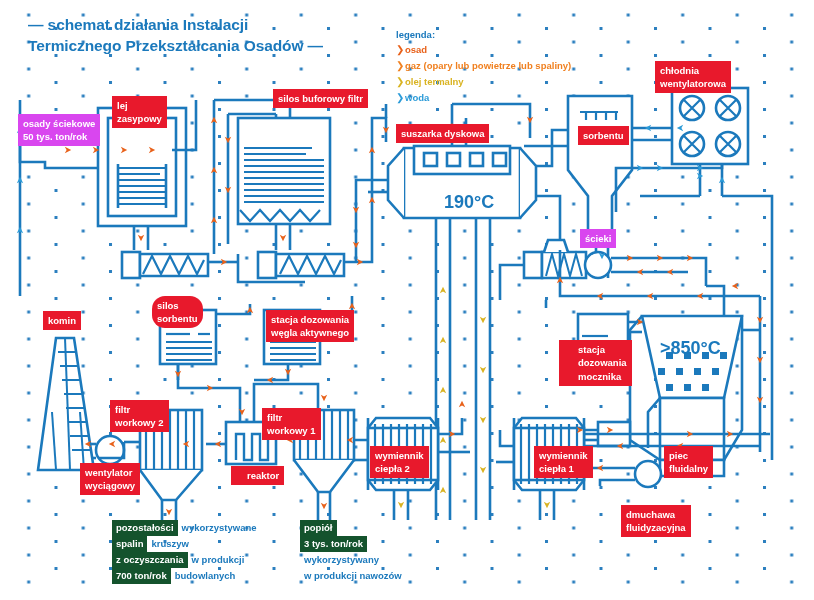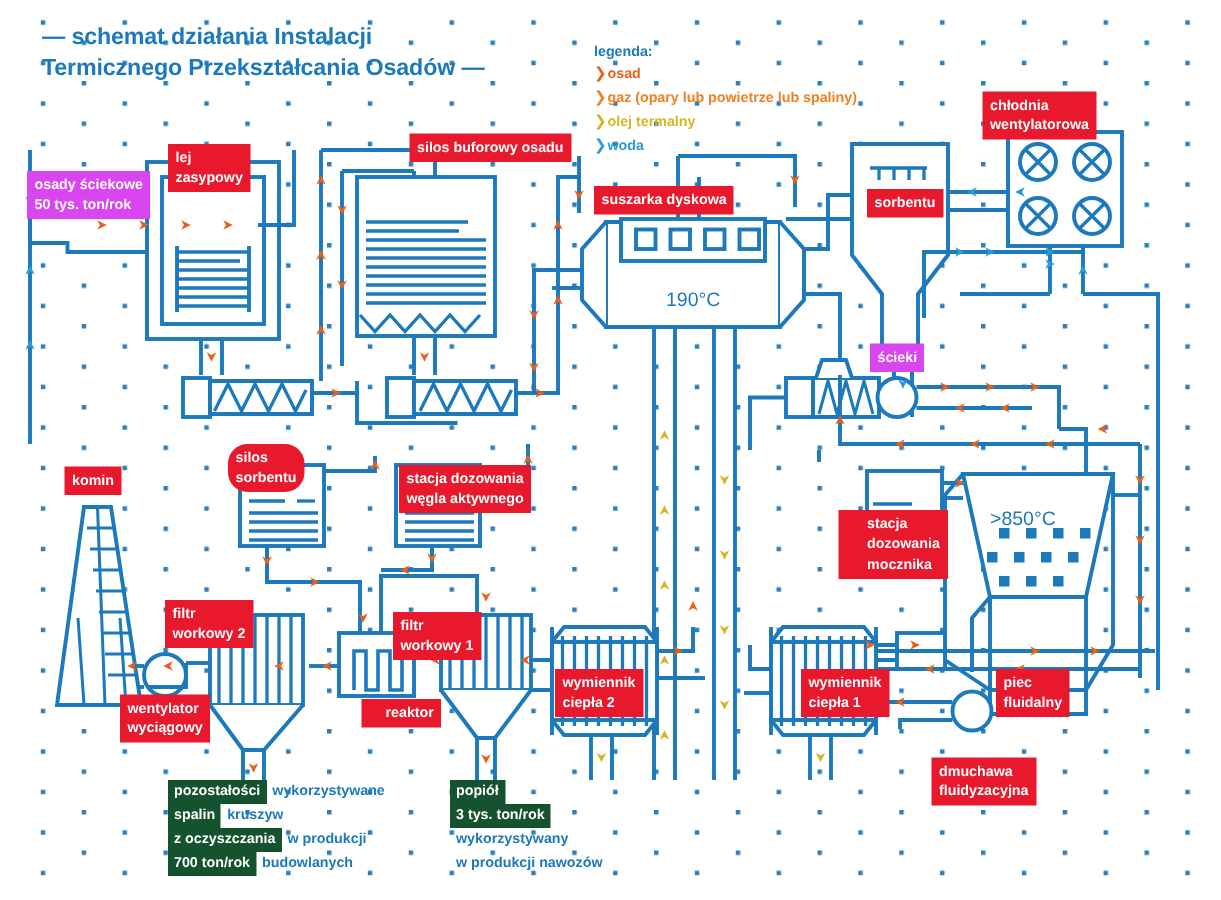--- a/index.html
+++ b/index.html
@@ -29,21 +29,21 @@
     position:absolute;background:#E8192C;color:#ffffff;
     font-size:9.5px;font-weight:bold;line-height:13.5px;
     padding:2.5px 5px;white-space:pre;z-index:40;
   }
   .tagB{
     position:absolute;background:#d946ef;color:#ffffff;
     font-size:9.5px;font-weight:bold;line-height:13.5px;
     padding:2.5px 5px;white-space:pre;z-index:40;
   }
   .tempT{
-    position:absolute;color:#1B79BC;font-size:13px;font-weight:normal;z-index:30;
+    position:absolute;color:#1B79BC;font-size:18px;font-weight:bold;z-index:30;
   }
   .mixbox{position:absolute;z-index:40;}
   .mixbox .hl{background:#14532d;color:#fff;padding:1px 4px;display:inline-block;
     font-size:9.5px;font-weight:bold;line-height:14px;}
   .mixbox .pl{color:#1B79BC;padding:1px 4px;display:inline-block;
     font-size:9.5px;font-weight:bold;line-height:14px;}
   .mixrow{height:16px;white-space:nowrap;}
 </style>
 </head>
 <body>
@@ -509,38 +509,38 @@
     <span class="lg-chev">❯</span><span>olej termalny</span>
   </div>
   <div class="lg-item" style="top:92px;color:#2B9BD8;">
     <span class="lg-chev">❯</span><span>woda</span>
   </div>
 
   <div class="tagB" style="left:18px;top:114px;">osady ściekowe
 50 tys. ton/rok</div>
   <div class="tagR" style="left:112px;top:96px;">lej
 zasypowy</div>
-  <div class="tagR" style="left:273px;top:89px;">silos buforowy osadu</div>
+  <div class="tagR" style="left:273px;top:89px;">silos buforowy filtr</div>
   <div class="tagR" style="left:396px;top:124px;">suszarka dyskowa</div>
   <div class="tempT" style="left:444px;top:192px;">190°C</div>
   <div class="tagR" style="left:578px;top:126px;">sorbentu</div>
   <div class="tagR" style="left:655px;top:61px;">chłodnia
 wentylatorowa</div>
   <div class="tagB" style="left:580px;top:229px;">ścieki</div>
 
   <div class="tagR" style="left:43px;top:311px;">komin</div>
   <div class="tagR" style="left:152px;top:296px;border-radius:13px;">silos
 sorbentu</div>
   <div class="tagR" style="left:266px;top:310px;">stacja dozowania
 węgla aktywnego</div>
   <div class="tagR" style="left:110px;top:400px;">filtr
 workowy 2</div>
   <div class="tagR" style="left:262px;top:408px;">filtr
 workowy 1</div>
-  <div class="tagR" style="left:241px;top:466px;padding-left:16px;">reaktor</div>
+  <div class="tagR" style="left:231px;top:466px;padding-left:16px;">reaktor</div>
   <div class="tagR" style="left:80px;top:463px;">wentylator
 wyciągowy</div>
   <div class="tagR" style="left:370px;top:446px;">wymiennik
 ciepła 2</div>
   <div class="tagR" style="left:534px;top:446px;">wymiennik
 ciepła 1</div>
   <div class="tagR" style="left:559px;top:340px;padding-left:19px;">stacja
 dozowania
 mocznika</div>
   <div class="tempT" style="left:660px;top:338px;">&gt;850°C</div>

